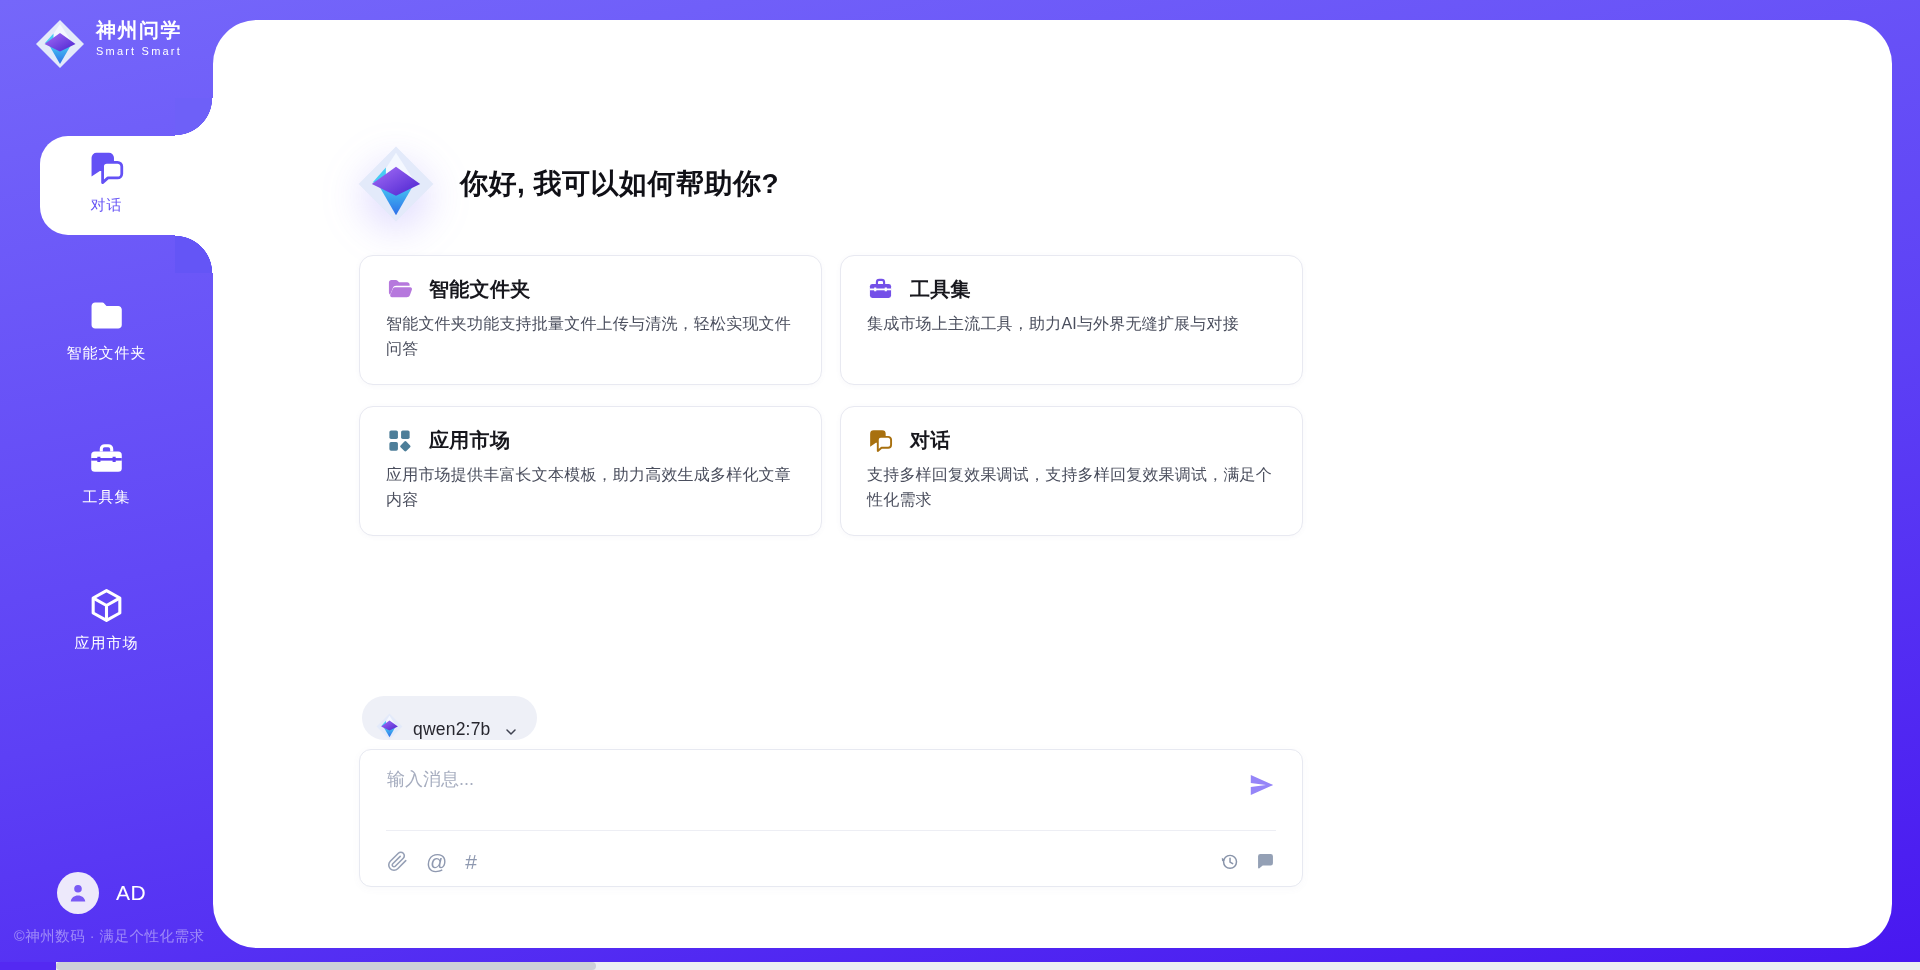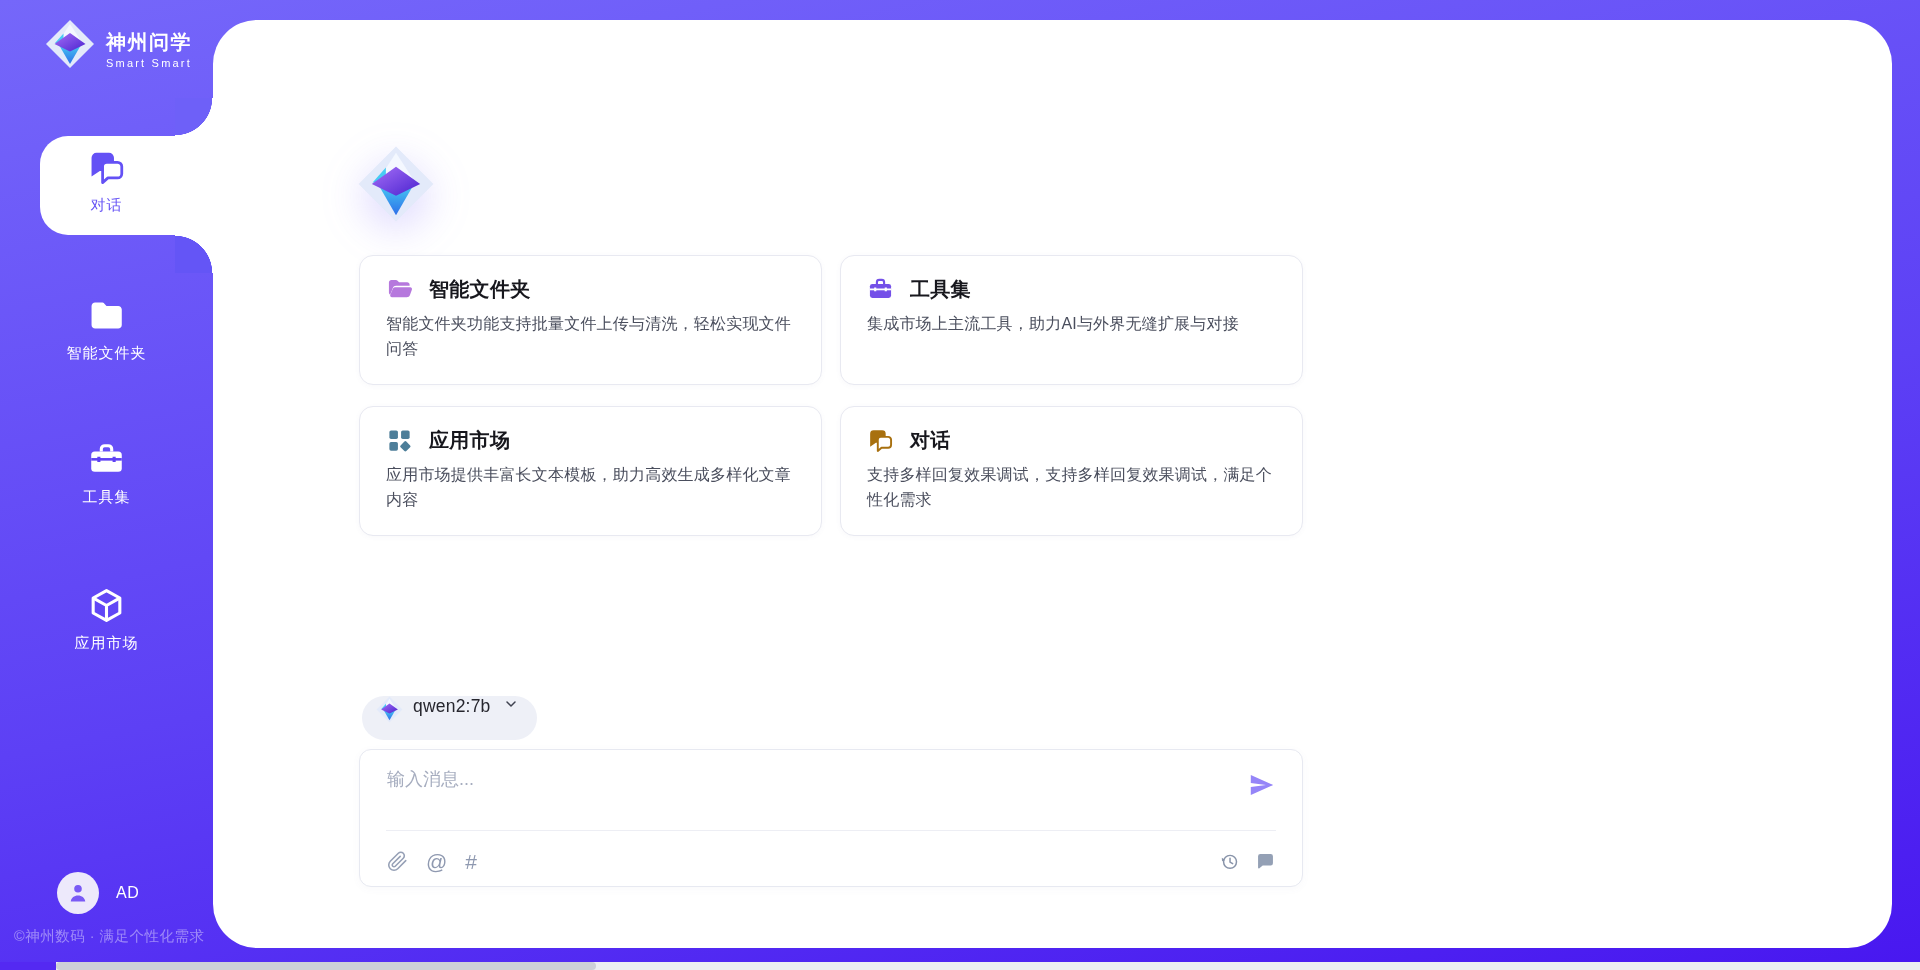--- a/index.html
+++ b/index.html
@@ -14,38 +14,38 @@
 
   
   .tab-blob { position:absolute; left:40px; top:136px; width:180px; height:99px;
               background:#ffffff; border-radius:28px 0 0 28px; }
   .scoop-top { position:absolute; left:175px; top:98px; width:38px; height:38px;
                background:radial-gradient(circle 38px at 0 0,#6e60f8 0 37px,#ffffff 37.5px); }
   .scoop-bottom { position:absolute; left:175px; top:235px; width:38px; height:38px;
                background:radial-gradient(circle 38px at 0 100%,#6455f6 0 37px,#ffffff 37.5px); }
 
   
-  .logo { position:absolute; left:45px; top:19px; display:flex; align-items:flex-end; gap:11px; cursor:pointer; }
+  .logo { position:absolute; left:35px; top:19px; display:flex; align-items:flex-start; gap:11px; cursor:pointer; }
   .logo .gem { width:50px; height:50px; }
   .logo-name { color:#fff; font-size:20px; font-weight:700; letter-spacing:1.5px; line-height:1.15; }
   .logo-sub  { color:#fff; font-size:11px; letter-spacing:2.2px; margin-top:3px; }
 
   .nav-item { position:absolute; left:0; width:213px; display:flex; flex-direction:column;
               align-items:center; gap:9px; color:#ffffff; cursor:pointer; }
   .nav-item .nav-label { font-size:15px; letter-spacing:1px; }
   .nav-item.active { color:#6451f5; }
   .nav-item .i { width:39px; height:39px; }
   .nav-chat { top:148px; } .nav-folders { top:296px; } .nav-tools { top:440px; }
   .nav-market { top:586px; } .nav-settings { top:734px; }
 
   .user-row { position:absolute; left:57px; top:872px; display:flex; align-items:center; gap:17px; cursor:pointer; }
   .avatar { width:42px; height:42px; border-radius:50%; background:#ede9fb;
             display:flex; align-items:center; justify-content:center; }
   .avatar .i { width:24px; height:24px; color:#7a5af5; }
-  .user-name { color:#fff; font-size:16px; letter-spacing:.5px; }
+  .user-name { color:#fff; font-size:21px; letter-spacing:.5px; }
   .copyright { position:absolute; left:14px; top:927px; width:200px; color:rgba(255,255,255,.42);
                font-size:14.5px; letter-spacing:.5px; }
 
   
   .greeting { position:absolute; left:357px; top:145px; display:flex; align-items:center; gap:25px; }
   .greeting .gem { width:78px; height:78px; filter:drop-shadow(0 12px 20px rgba(124,104,250,.28)); }
   .greeting h1 { font-size:28px; font-weight:700; color:#101016; letter-spacing:.5px; }
 
   
   .cards { position:absolute; left:359px; top:255px; width:944px; display:grid;
@@ -54,21 +54,21 @@
           box-shadow:0 1px 5px rgba(110,110,160,.05); cursor:pointer; }
   .card-head { display:flex; align-items:center; gap:16px; }
   .card-head .i { width:27px; height:27px; flex:none; }
   .card-title { font-size:20px; font-weight:700; color:#17171d; letter-spacing:.3px; }
   .card-desc { margin-top:9px; font-size:16px; color:#4a4e5d; line-height:1.56; letter-spacing:.2px; }
   .ico-c0 { color:#b678dd; } .ico-c1 { color:#7450e8; --detail:#ffffff; }
   .ico-c2 { color:#4d7e99; } .ico-c3 { color:#a8700f; --gap:#ffffff; }
 
   
   .model-pill { position:absolute; left:362px; top:696px; height:44px; display:inline-flex;
-                align-items:flex-start; gap:10px; padding:0 18px 0 14px; background:#eef0f7;
+                align-items:flex-end; gap:10px; padding:15px 18px 0 14px; background:#eef0f7;
                 border-radius:22px; cursor:pointer; }
   .model-pill .gem { width:27px; height:27px; }
   .model-name { font-size:17.5px; color:#26262e; font-weight:500; letter-spacing:.2px; }
   .model-pill .chev { width:16px; height:16px; color:#3f4250; margin-left:2px; }
 
   
   .composer { position:absolute; left:359px; top:749px; width:944px; height:138px; background:#fff;
               border:1.5px solid #e7e9f1; border-radius:12px; box-shadow:0 2px 8px rgba(110,110,160,.04); }
   .composer textarea { position:absolute; left:27px; top:17px; width:840px; height:52px; border:none;
               outline:none; resize:none; font-family:inherit; font-size:18px; color:#33333a; background:transparent; }
@@ -218,20 +218,21 @@
         </svg>
     </div>
     <span class="user-name">AD</span>
   </div>
   <div class="copyright">©神州数码 · 满足个性化需求</div>
 
   <div class="greeting">
     <svg class="gem">
         <use href="#sym-gem"></use>
       </svg>
+    <h1>你好, 我可以如何帮助你?</h1>
   </div>
 
   <div class="cards">
     <div class="card">
       <div class="card-head">
         <svg class="i ico-c0">
             <use href="#sym-folder-open"></use>
           </svg>
         <span class="card-title">智能文件夹</span>
       </div>

